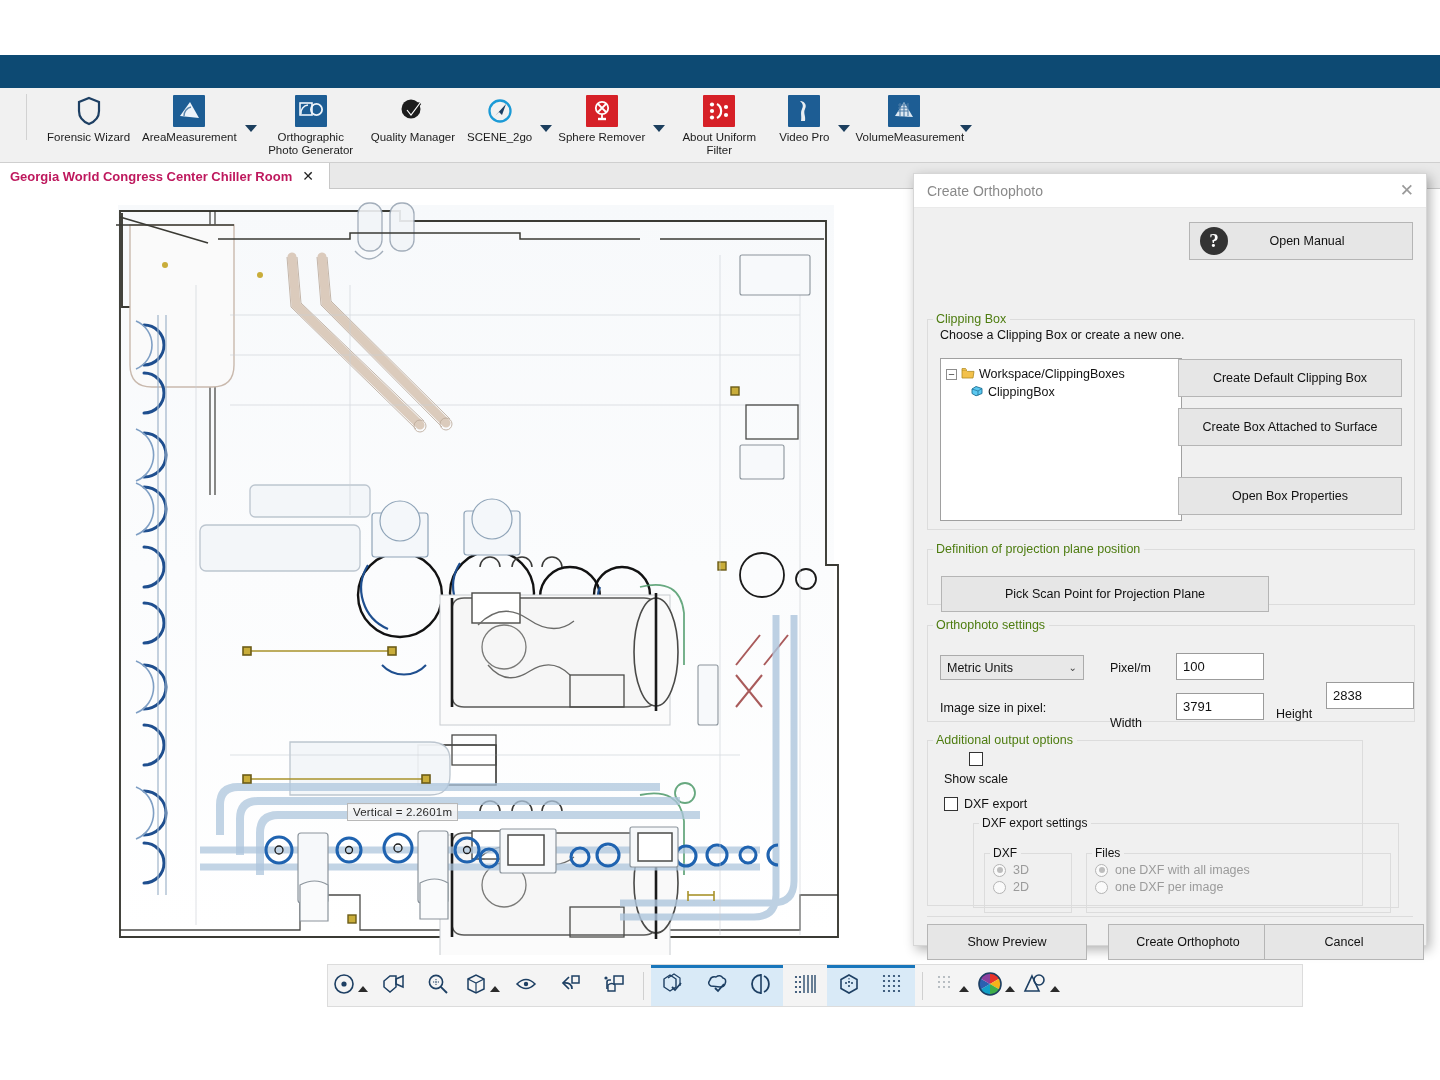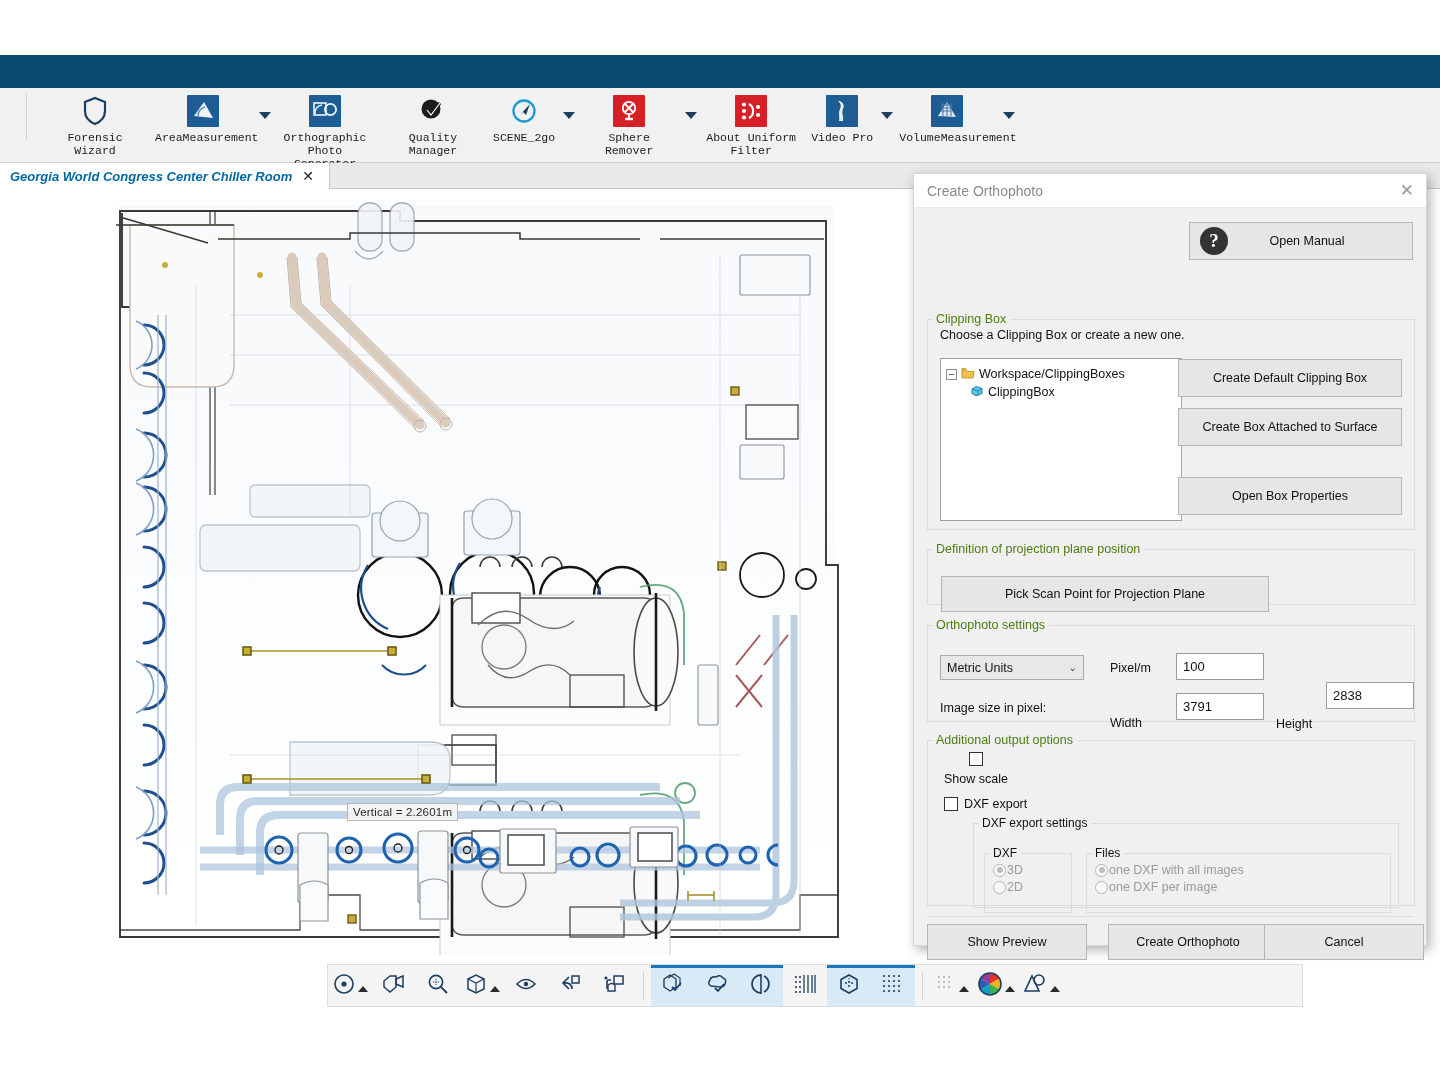--- a/index.html
+++ b/index.html
@@ -30,42 +30,42 @@
   }
   .rb-item {
     display:flex; flex-direction:column; align-items:center;
     padding:6px 6px 0 6px; min-width:56px; position:relative;
   }
   .rb-icon { width:34px; height:34px; display:flex; align-items:center; justify-content:center; }
   .rb-label {
     margin-top:3px; font-size:11.5px; color:#1c1c1c; text-align:center;
     line-height:13px; max-width:96px; letter-spacing:0px;
   }
-  .rb-group { display:flex; align-items:flex-start;font-family:Liberation Mono, monospace; }
+  .rb-group { display:flex; align-items:center; }
   .rb-caret {
     margin-top:24px; margin-left:2px; width:0;height:0;
     border-left:6px solid transparent;border-right:6px solid transparent;
     border-top:7px solid #1c3f5e;
   }
 
   .sq { width:32px;height:32px;border-radius:1px;display:flex;align-items:center;justify-content:center;}
   .sq.blue { background:#1d5d94; }
   .sq.red  { background:#d62027; }
 
   
   .tabstrip {
     position:absolute; left:0; top:163px; width:1440px; height:26px;
     background:#e9e9e9; border-bottom:1px solid #c8c8c8;
   }
   .doctab {
     position:absolute; left:0; top:0; height:26px;
     background:#ffffff; border-right:1px solid #c8c8c8;
     display:flex; align-items:center; padding:0 10px 0 10px; gap:10px;
   }
-  .doctab-title { font-size:13px; font-weight:bold; color:#0369a1; white-space:nowrap;font-style:italic; }
+  .doctab-title { font-size:13px; font-weight:bold; color:#be185d; white-space:nowrap; }
   .doctab-close { font-size:14px; color:#222; cursor:pointer; line-height:1; }
 
   
   .viewport {
     position:absolute; left:0; top:189px; width:1440px; height:775px;
     background:#ffffff; overflow:hidden;
   }
   .scan-wrap { position:absolute; left:100px; top:6px; width:760px; height:760px; }
   .measure-label {
     position:absolute; left:247px; top:608px;
@@ -159,29 +159,29 @@
     display:flex; align-items:center; padding:0 6px; font-size:12.5px; color:#111;
   }
   .sel .chev { margin-left:auto; font-size:10px; color:#444; }
   .fld-label { position:absolute; font-size:12.5px; color:#111; }
   .txtin {
     position:absolute; background:#fff; border:1px solid #9b9b9b;
     font-size:13px; color:#111; padding:2px 6px;
     font-family:"Liberation Sans",sans-serif;
   }
 
-  #grpAdd { left:13px; top:525px; width:488px; height:173px; }
+  #grpAdd { left:13px; top:525px; width:436px; height:173px; }
   .chkrow { position:absolute; display:flex; align-items:center; gap:6px; font-size:12.5px; color:#111; }
   .chkbox { width:14px;height:14px;border:1.4px solid #333;background:#fff; }
 
   #grpDxfSet { left:45px; top:69px; width:426px; height:92px; }
   #grpDxfSet > legend, #grpDxf > legend, #grpFiles > legend { color:#111; font-size:12px; }
   #grpDxf   { left:10px; top:16px; width:88px; height:67px; }
   #grpFiles { left:112px; top:16px; width:305px; height:67px; }
-  .radrow { display:flex; align-items:center; gap:1px; font-size:12.5px; color:#9b9b9b; margin:3px 0 0 8px; }
+  .radrow { display:flex; align-items:center; gap:7px; font-size:12.5px; color:#9b9b9b; margin:3px 0 0 8px; }
   .rad {
     width:13px;height:13px;border-radius:50%;border:1.4px solid #b4b4b4;background:#fafafa;
     display:flex;align-items:center;justify-content:center;
   }
   .rad .dot { width:6px;height:6px;border-radius:50%;background:#bdbdbd; }
 
   .dlg-footsep { position:absolute; left:13px; right:13px; top:708px; height:1px; background:#dcdcdc; }
   .foot-btn { position:absolute; top:716px; height:36px; width:160px; }
   #btnPreview { left:13px; }
   #btnCreate  { left:194px; }
@@ -869,21 +869,21 @@
           <span>Metric Units</span>
           <span class="chev">⌄</span>
         </div>
 
         <span class="fld-label" style="left:182px; top:29px;">Pixel/m</span>
         <input class="txtin" style="left: 248px; top: 21px; width: 88px; height: 27px;" value="100">
 
         <span class="fld-label" style="left:12px; top:69px;">Image size in pixel:</span>
         <span class="fld-label" style="left:182px; top:69px;margin-top:15px;">Width</span>
         <input class="txtin" style="left: 248px; top: 61px; width: 88px; height: 27px;" value="3791">
-        <span class="fld-label" style="left:348px; top:85px;">Height</span>
+        <span class="fld-label" style="left:348px; top:75px;">Height</span>
         <input class="txtin" style="left: 398px; top: 50px; width: 88px; height: 27px;" value="2838">
       </fieldset>
 
       <fieldset class="grp" id="grpAdd">
         <legend>Additional output options</legend>
 
         <div class="chkrow" style="left:16px; top:5px;flex-direction:column;">
           <span class="chkbox"></span>
           <span>Show scale</span>
         </div>

